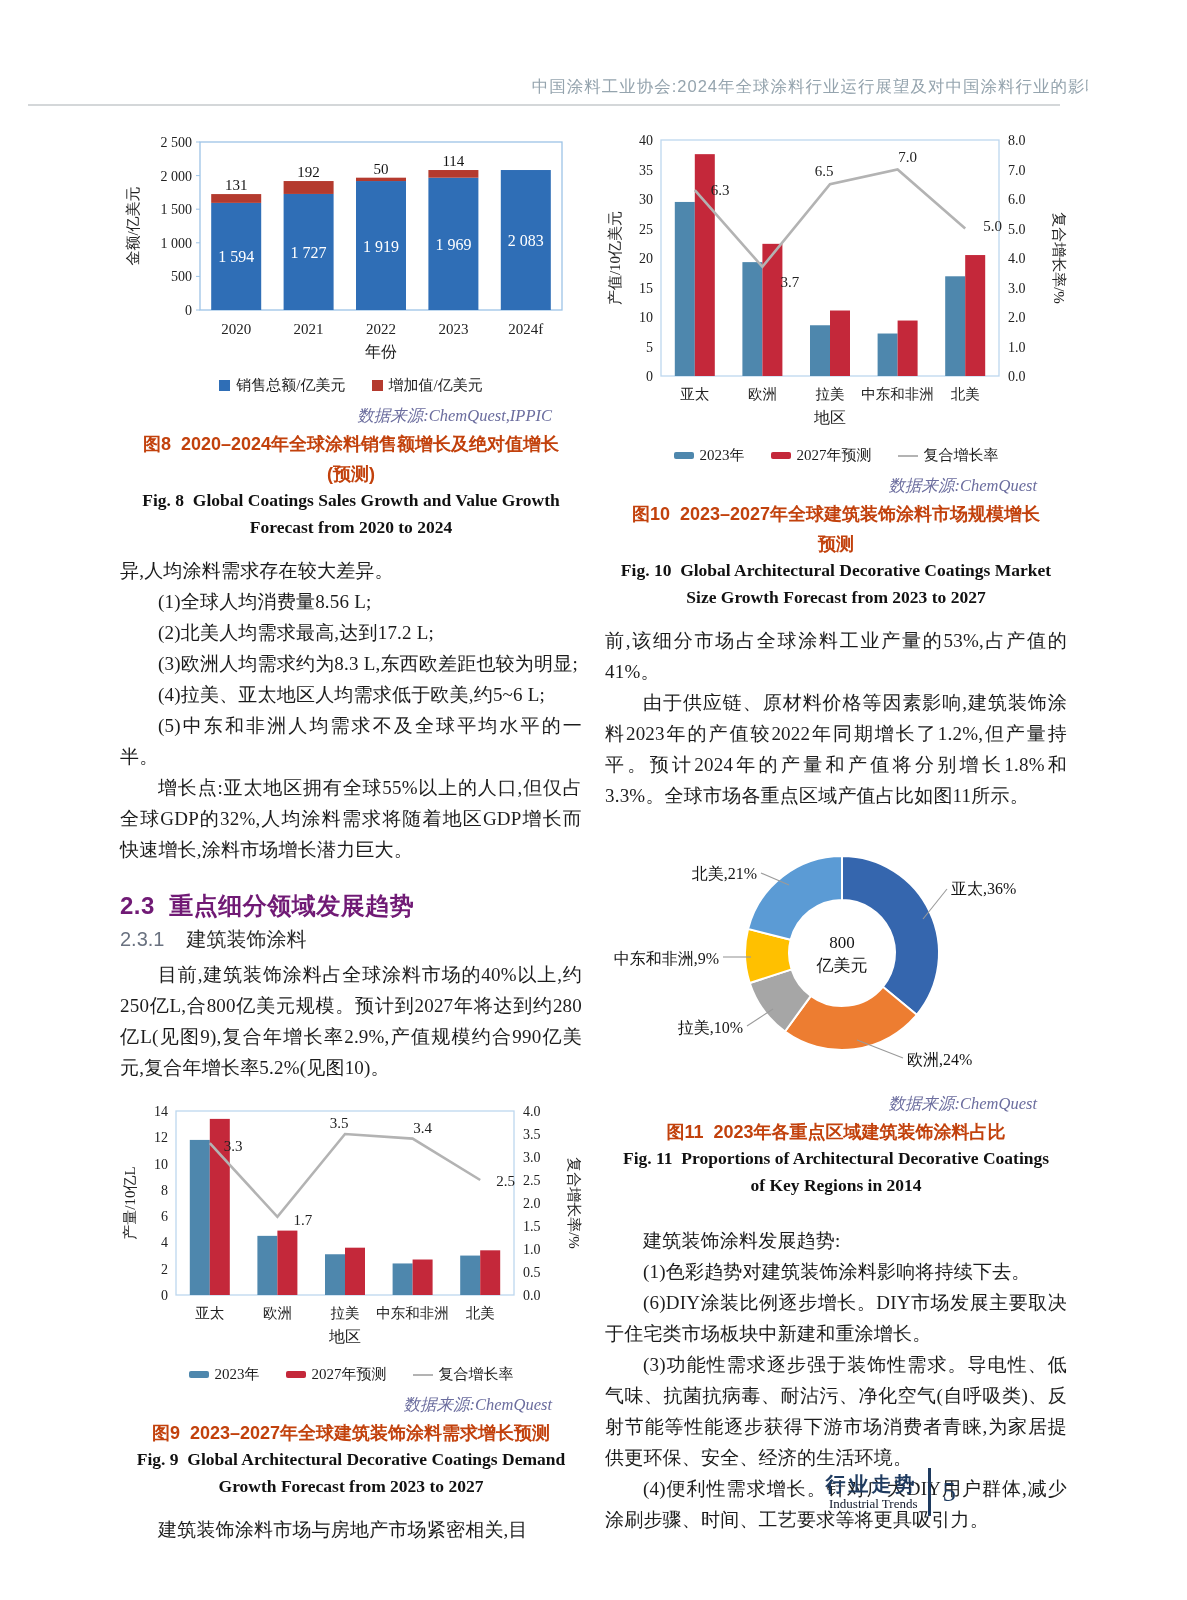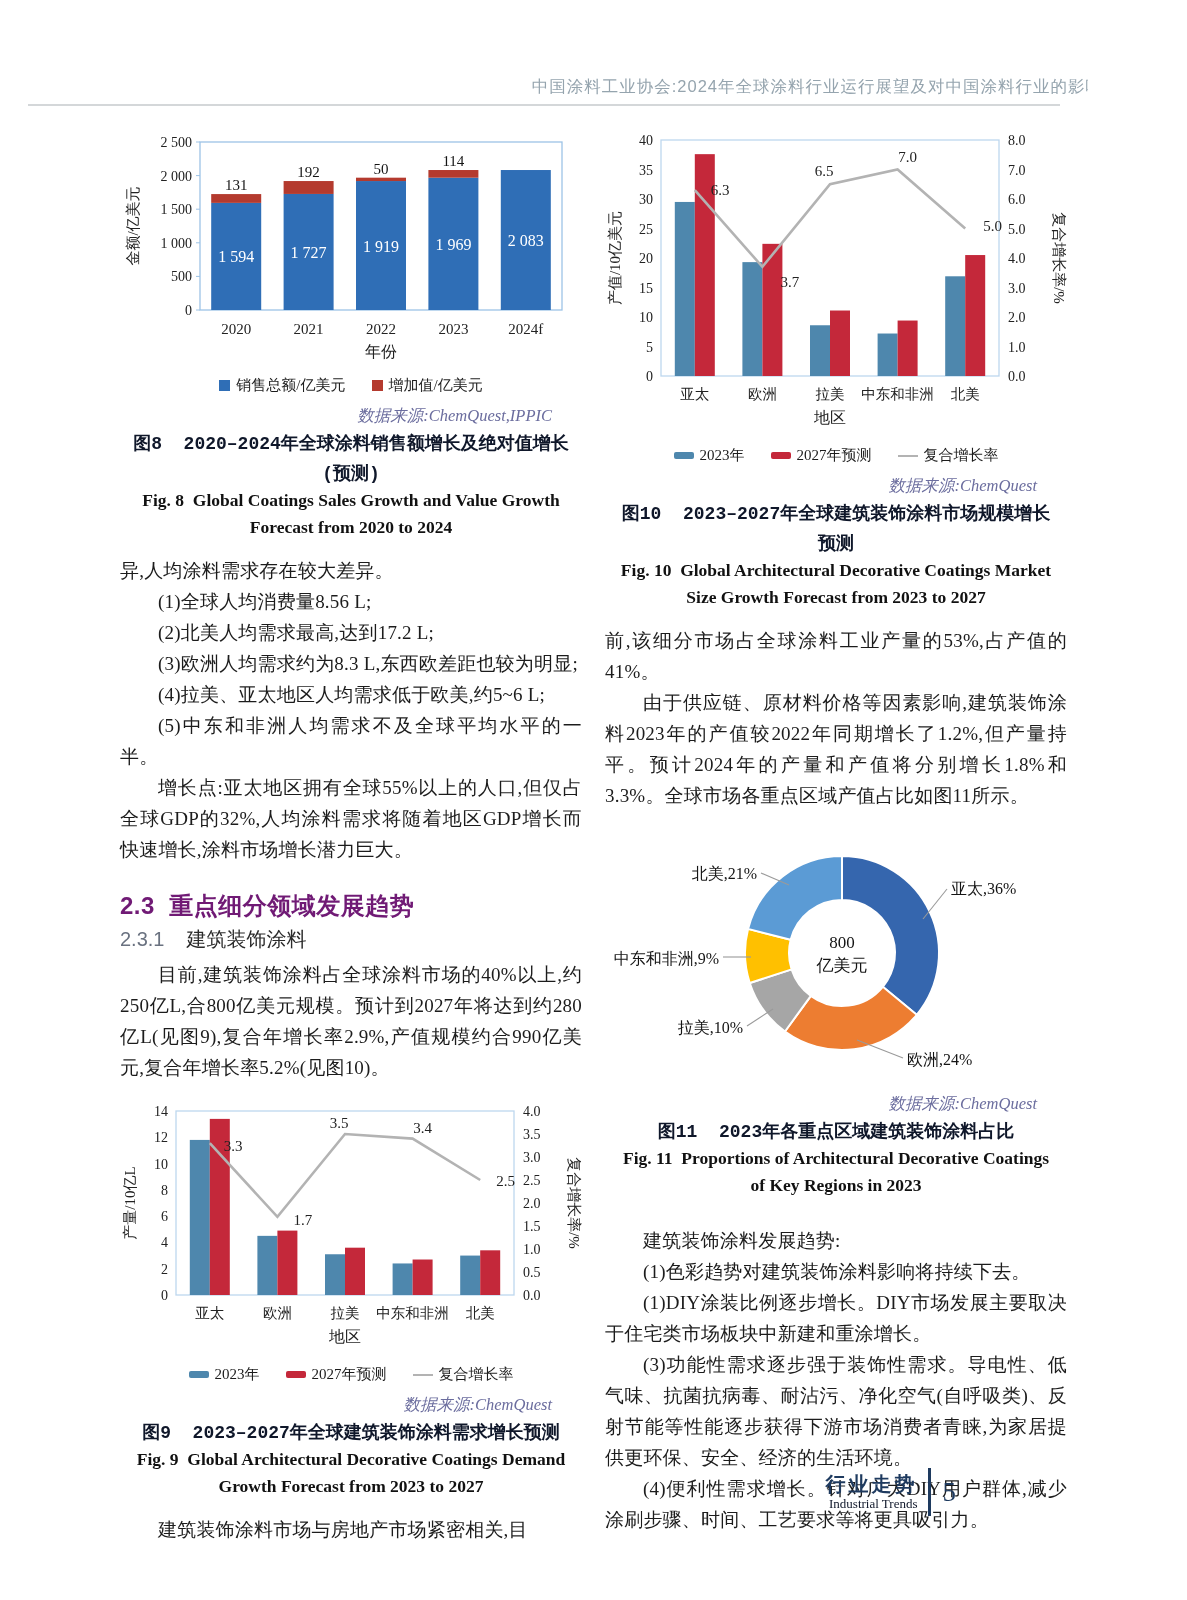--- a/index.html
+++ b/index.html
@@ -27,22 +27,22 @@
   .fig .chart{display:block;}
   .chart svg text{font-family:"Liberation Serif","DejaVu Sans",serif;}
   .legend{display:flex;justify-content:center;align-items:center;gap:26px;
         font-size:15px;margin-top:2px;}
   .legend .item{display:flex;align-items:center;gap:6px;}
   .mk-sq{display:inline-block;width:11px;height:11px;}
   .mk-bar{display:inline-block;width:20px;height:7px;border-radius:2px;}
   .mk-line{display:inline-block;width:20px;height:2px;}
   .source{text-align:right;padding-right:30px;font-size:16.5px;font-style:italic;
         color:#6b6d9e;margin-top:10px;}
-  .cap-cn{text-align:center;font-family:Liberation Mono, monospace;
-        font-size:18px;font-weight:bold;line-height:26px;margin-top:4px;color:#0f172a;}
+  .cap-cn{text-align:center;font-family:Liberation Sans, sans-serif;
+        font-size:18px;font-weight:bold;line-height:26px;margin-top:4px;color:#c2410c;}
   .cap-en{text-align:center;font-size:17.5px;font-weight:bold;line-height:27px;color:#111;}
   
   .footer{position:absolute;top:1468px;right:132px;display:flex;align-items:center;gap:10px;}
   .f-left{text-align:right;}
   .f-cn{font-family:"Liberation Sans","DejaVu Sans",sans-serif;font-size:20px;font-weight:bold;
         color:#1e3a5f;letter-spacing:3px;line-height:24px;}
   .f-en{font-size:13px;color:#0f172a;line-height:16px;}
   .f-bar{width:3px;height:48px;background:#1e3a5f;}
   .f-num{font-size:27px;color:#1e3a5f;padding-left:2px;}
   .gap-after-fig{margin-top:16px;}
@@ -288,27 +288,27 @@
             <polyline points="146,130 118,130" fill="none" stroke="#9a9a9a" stroke-width="1.1"></polyline>
             <text x="114" y="137" text-anchor="end" font-size="16" fill="#141414">中东和非洲,9%</text>
             <polyline points="184,58 156,46" fill="none" stroke="#9a9a9a" stroke-width="1.1"></polyline>
             <text x="152" y="52" text-anchor="end" font-size="16" fill="#141414">北美,21%</text>
             <text x="237" y="121" text-anchor="middle" font-size="17" fill="#141414">800</text>
             <text x="237" y="144" text-anchor="middle" font-size="17" fill="#141414">亿美元</text>
           </svg></div>
       <div class="source">数据来源:ChemQuest</div>
       <div class="cap-cn">图11&nbsp;&nbsp;2023年各重点区域建筑装饰涂料占比</div>
       <div class="cap-en">Fig. 11&nbsp;&nbsp;Proportions of Architectural Decorative Coatings</div>
-      <div class="cap-en">of Key Regions in 2023</div>
+      <div class="cap-en">of Key Regions in 2014</div>
     </figure>
 
     <div class="text-block" style="margin-top:26px;">
       <p class="body indent">建筑装饰涂料发展趋势:</p>
       <p class="body indent">(1)色彩趋势对建筑装饰涂料影响将持续下去。</p>
-      <p class="body indent">(1)DIY涂装比例逐步增长。DIY市场发展主要取决于住宅类市场板块中新建和重涂增长。</p>
+      <p class="body indent">(6)DIY涂装比例逐步增长。DIY市场发展主要取决于住宅类市场板块中新建和重涂增长。</p>
       <p class="body indent">(3)功能性需求逐步强于装饰性需求。导电性、低气味、抗菌抗病毒、耐沾污、净化空气(自呼吸类)、反射节能等性能逐步获得下游市场消费者青睐,为家居提供更环保、安全、经济的生活环境。</p>
       <p class="body indent">(4)便利性需求增长。针对广大DIY用户群体,减少涂刷步骤、时间、工艺要求等将更具吸引力。</p>
     </div>
   </div>
 
   <div class="footer">
     <div class="f-left">
       <div class="f-cn">行业走势</div>
       <div class="f-en">Industrial Trends</div>
     </div>

